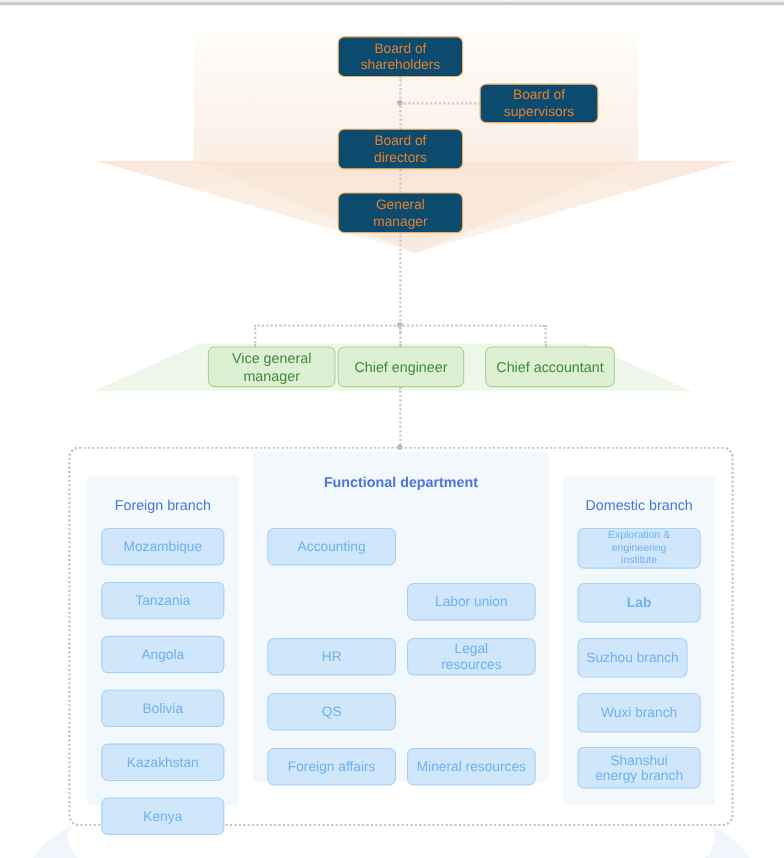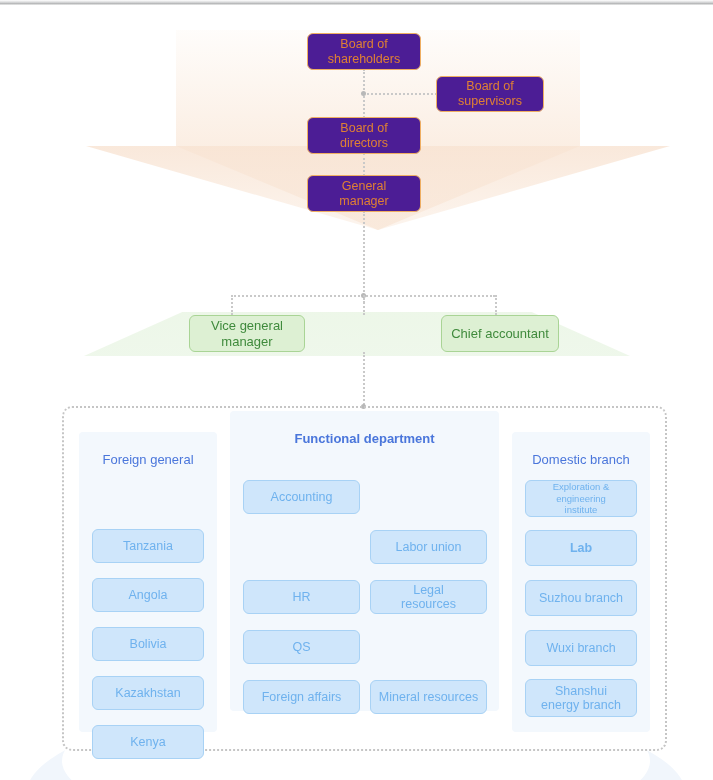--- a/index.html
+++ b/index.html
@@ -104,21 +104,21 @@
     display: flex;
     align-items: center;
     justify-content: center;
     text-align: center;
     border-radius: 6px;
     line-height: 1.18;
     white-space: pre-line;
   }
 
   .node.orange {
-    background: #4c1d95;
+    background: #0c4a6e;
     border: 1px solid #efae62;
     color: #e08033;
     font-size: 12.5px;
   }
 
   .node.green {
     background: #ddf0d3;
     border: 1px solid #a9d495;
     color: #3f8a3c;
     font-size: 13px;
@@ -202,28 +202,30 @@
 
   <div class="node orange" style="left:307px; top:117px; width:114px; height:37px;">Board of
 directors</div>
 
   <div class="node orange" style="left:307px; top:175px; width:114px; height:37px;">General
 manager</div>
 
   <div class="node green" style="left:173px; top:315px; width:116px; height:37px;margin-left:16px;">Vice general
 manager</div>
 
+  <div class="node green" style="left:307px; top:315px; width:115px; height:37px;">Chief engineer</div>
 
   <div class="node green" style="left:441px; top:315px; width:118px; height:37px;">Chief accountant</div>
 
   <div class="dashed-box"></div>
 
   <div class="col-panel" style="left:79px; top:432px; width:138px; height:300px;">
-    <div class="col-title" style="top:20px;">Foreign general</div>
+    <div class="col-title" style="top:20px;">Foreign branch</div>
   </div>
+  <div class="leaf" style="left:92px; top:480px; width:112px; height:34px;">Mozambique</div>
   <div class="leaf" style="left:92px; top:529px; width:112px; height:34px;">Tanzania</div>
   <div class="leaf" style="left:92px; top:627px; width:112px; height:34px;">Bolivia</div>
   <div class="leaf" style="left:92px; top:578px; width:112px; height:34px;">Angola</div>
   <div class="leaf" style="left:92px; top:676px; width:112px; height:34px;">Kazakhstan</div>
   <div class="leaf" style="left:92px; top:725px; width:112px; height:34px;">Kenya</div>
 
   <div class="col-panel" style="left:230px; top:411px; width:269px; height:300px;font-weight:bold;">
     <div class="col-title" style="top:20px;">Functional department</div>
   </div>
   <div class="leaf" style="left:243px; top:480px; width:117px; height:34px;">Accounting</div>
@@ -235,18 +237,18 @@
   <div class="leaf" style="left:243px; top:680px; width:117px; height:34px;">Foreign affairs</div>
   <div class="leaf" style="left:370px; top:680px; width:117px; height:34px;">Mineral resources</div>
 
   <div class="col-panel" style="left:512px; top:432px; width:138px; height:300px;">
     <div class="col-title" style="top:20px;">Domestic branch</div>
   </div>
   <div class="leaf small" style="left:525px; top:480px; width:112px; height:37px;">Exploration &amp;
 engineering
 institute</div>
   <div class="leaf" style="left:525px; top:530px; width:112px; height:36px;font-weight:bold;">Lab</div>
-  <div class="leaf" style="left:525px; top:580px; width:112px; height:36px;">Suzhou branch</div>
+  <div class="leaf" style="left:525px; top:580px; width:100px; height:36px;">Suzhou branch</div>
   <div class="leaf" style="left:525px; top:630px; width:112px; height:36px;">Wuxi branch</div>
   <div class="leaf" style="left:525px; top:679px; width:112px; height:38px;">Shanshui
 energy branch</div>
 
 </div>
 
 </body></html>

